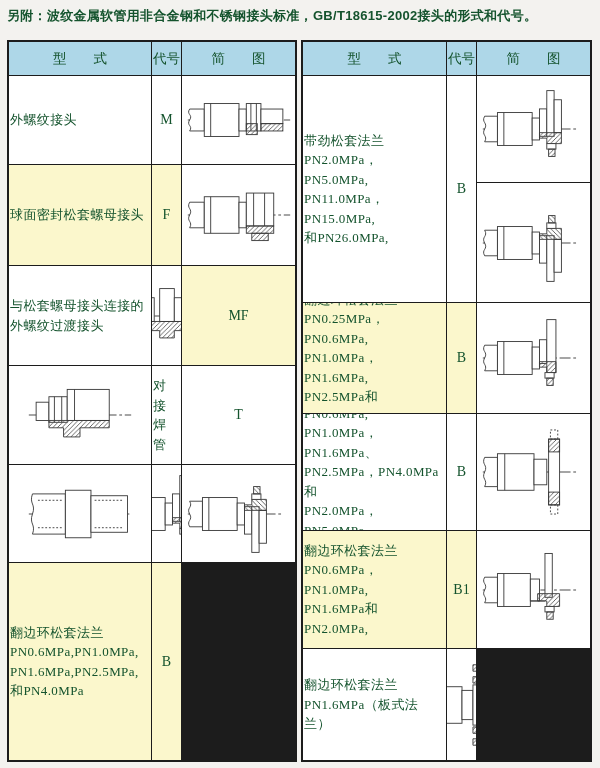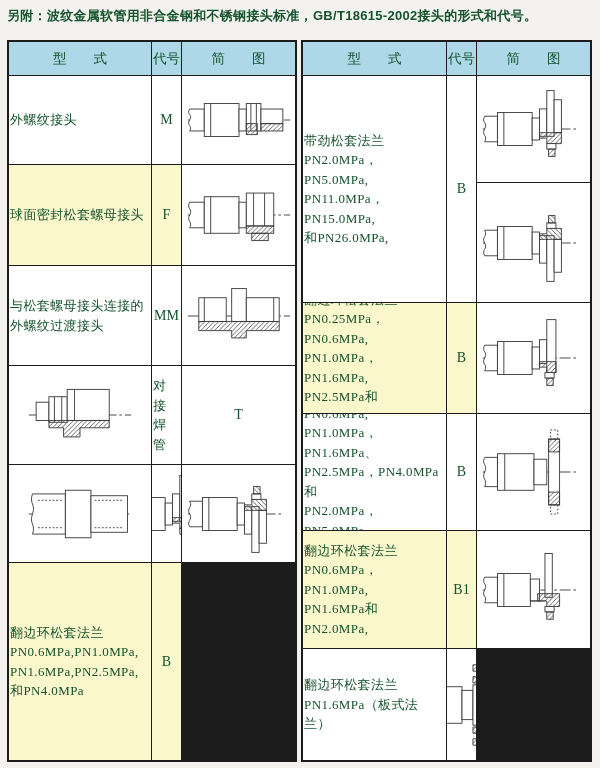--- a/index.html
+++ b/index.html
@@ -103,37 +103,37 @@
               <line x1="86" y1="24" x2="86" y2="60"></line>
               <rect x="66" y="60" width="30" height="8" fill="url(#hatchp)"></rect>
               <rect x="72" y="68" width="18" height="8" fill="url(#hatchp)"></rect>
             </g>
           </svg>
         </span>
     </div>
 
     <div class="c type">与松套螺母接头连接的
 外螺纹过渡接头</div>
-    <div class="c code">MM</div>
     <div class="c diag">
       <span class="dg">
           <svg width="106" height="88" viewBox="0 0 116 96" preserveAspectRatio="xMidYMid meet">
             <g stroke="#3a3a3a" stroke-width="1" fill="none">
               <line x1="2" y1="48" x2="114" y2="48" stroke-dasharray="12 3 3 3"></line>
               <rect x="14" y="28" width="30" height="26" fill="#fff"></rect>
               <line x1="20" y1="28" x2="20" y2="54"></line>
               <rect x="50" y="18" width="16" height="36" fill="#fff"></rect>
               <rect x="66" y="28" width="36" height="26" fill="#fff"></rect>
               <line x1="96" y1="28" x2="96" y2="54"></line>
               <path d="M14 54 H102 V64 H66 V72 H50 V64 H14 Z" fill="url(#hatchp)"></path>
             </g>
           </svg>
         </span>
     </div>
 
+    <div class="c code hl">MF</div>
     <div class="c diag">
       <span class="dg">
           <svg width="106" height="88" viewBox="0 0 116 96" preserveAspectRatio="xMidYMid meet">
             <g stroke="#3a3a3a" stroke-width="1" fill="none">
               <line x1="2" y1="48" x2="114" y2="48" stroke-dasharray="12 3 3 3"></line>
               <rect x="10" y="34" width="14" height="20" fill="#fff"></rect>
               <rect x="24" y="28" width="20" height="28" fill="#fff"></rect>
               <line x1="30" y1="28" x2="30" y2="56"></line>
               <line x1="38" y1="28" x2="38" y2="56"></line>
               <rect x="44" y="20" width="46" height="34" fill="#fff"></rect>

